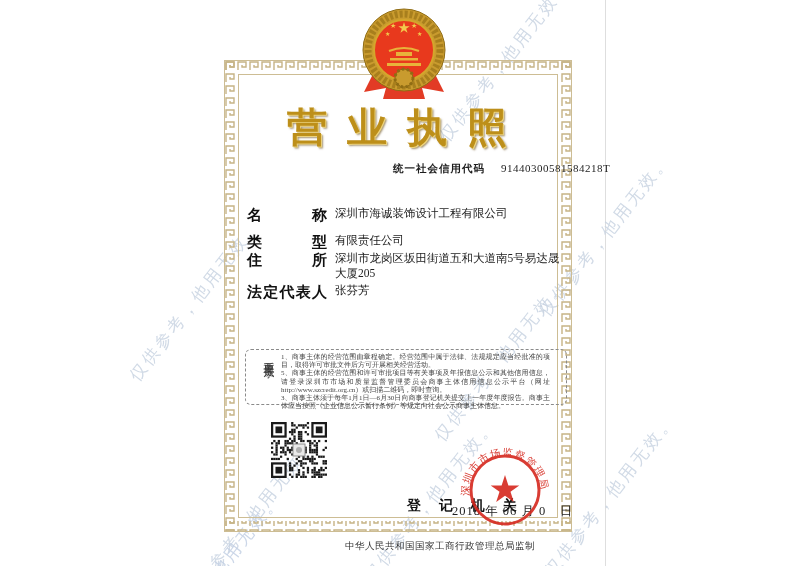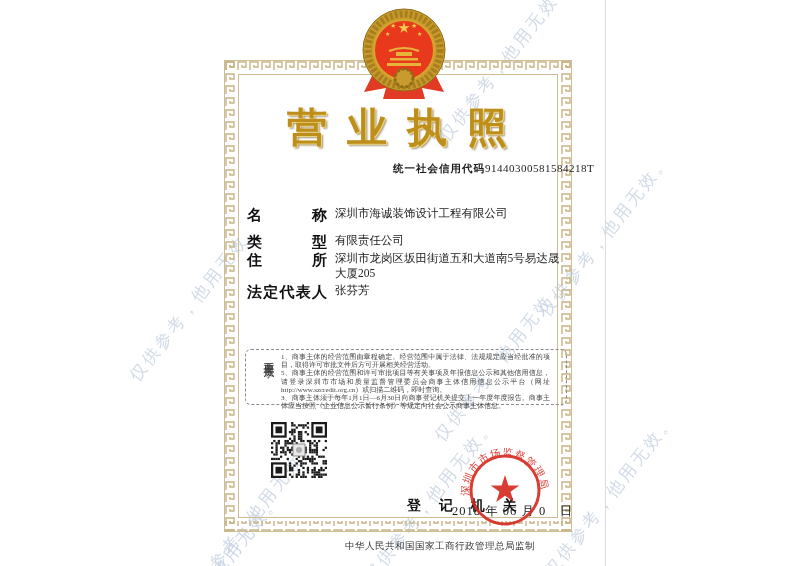--- a/index.html
+++ b/index.html
@@ -10,21 +10,21 @@
          border-right:1px solid #dedede;}
   
   .frame{position:absolute;left:224px;top:60px;}
   
   .emblem{position:absolute;left:356px;top:6px;}
   
   .title{position:absolute;left:287px;top:100px;font-size:40px;font-weight:bold;
          letter-spacing:20px;color:#bd8f1a;white-space:nowrap;
          text-shadow:1px 1px 0 #ecd37e, 2px 2px 2px rgba(90,60,0,.55);}
   
-  .code{position:absolute;left:393px;top:162px;display:flex;gap:0;align-items:baseline;color:#1d1d1d;}
+  .code{position:absolute;left:393px;top:162px;display:flex;gap:16px;align-items:baseline;color:#1d1d1d;}
   .code .lbl{font-size:10.5px;font-weight:bold;letter-spacing:1px;}
   .code .val{font-size:11px;letter-spacing:.5px;}
   
   .frow{position:absolute;left:247px;display:flex;align-items:flex-start;}
   .flabel{display:inline-block;width:80px;text-align:justify;text-align-last:justify;
           font-family:"Liberation Sans",sans-serif;font-weight:bold;font-size:15px;color:#111;line-height:17px;}
   .fvalue{margin-left:8px;font-size:11.5px;color:#222;line-height:15px;width:235px;}
   .r1{top:206px}.r2{top:233px}.r3{top:251px}.r4{top:283px}.r5{top:306px}
   
   .notice{position:absolute;left:245px;top:349px;width:322px;height:56px;

